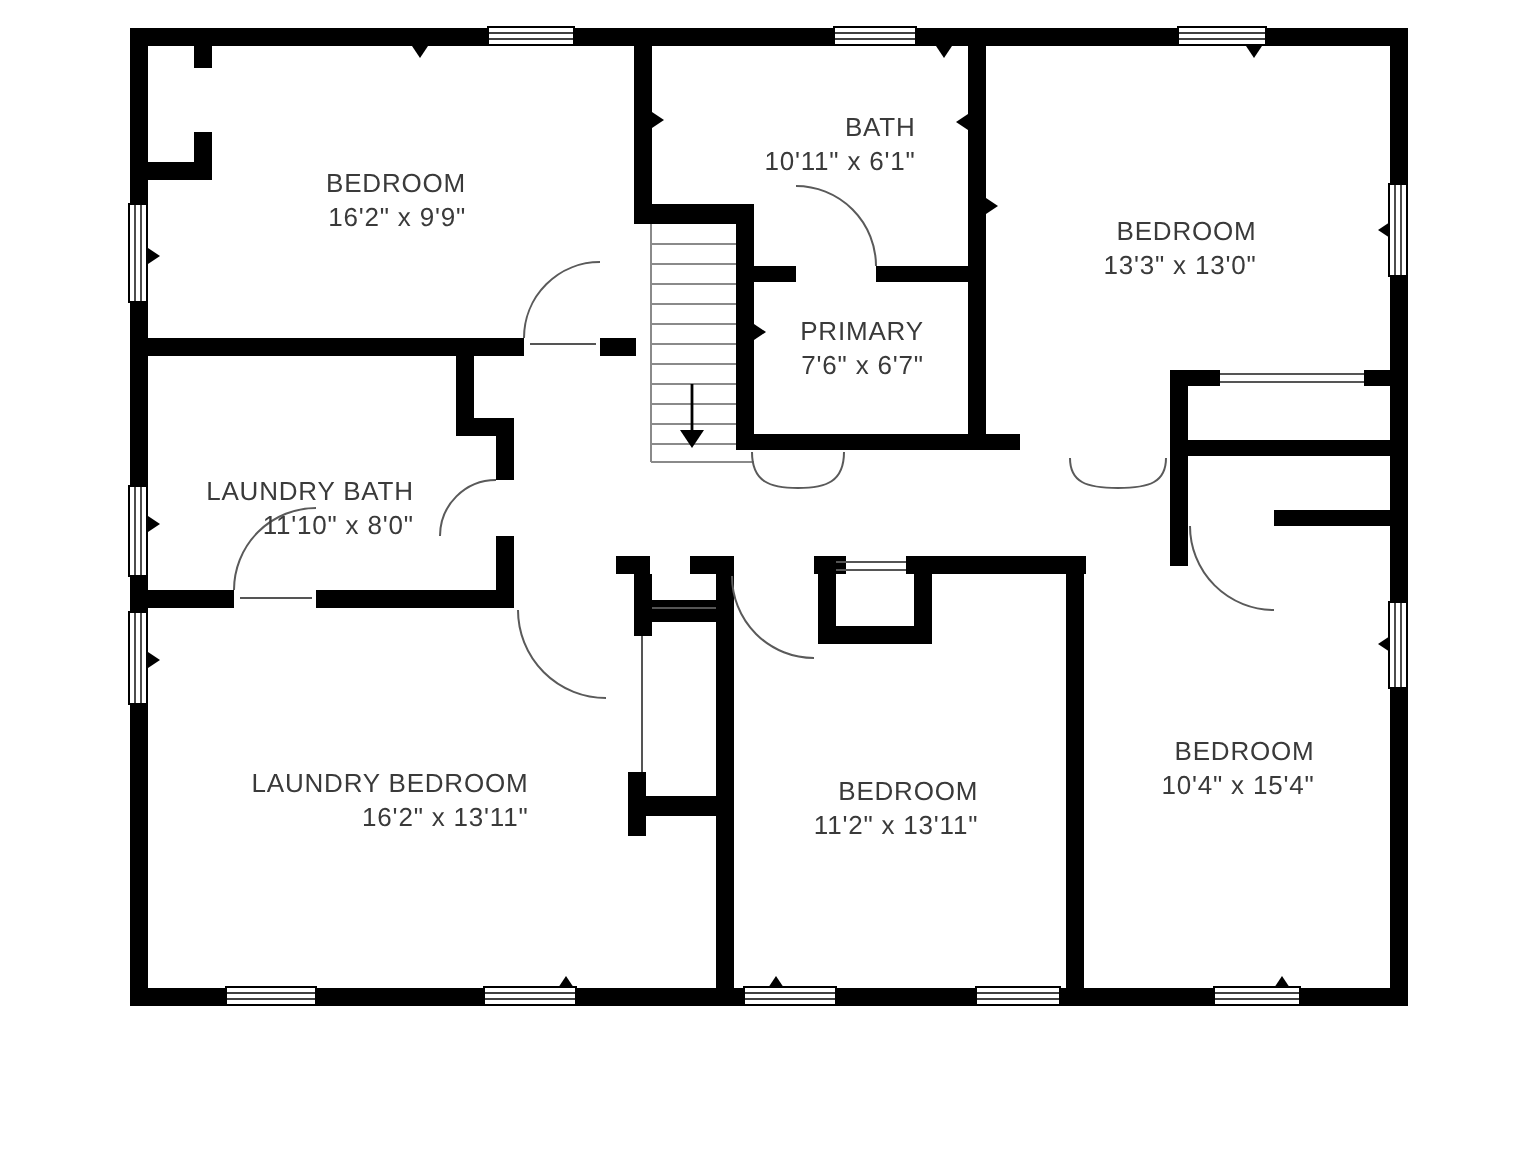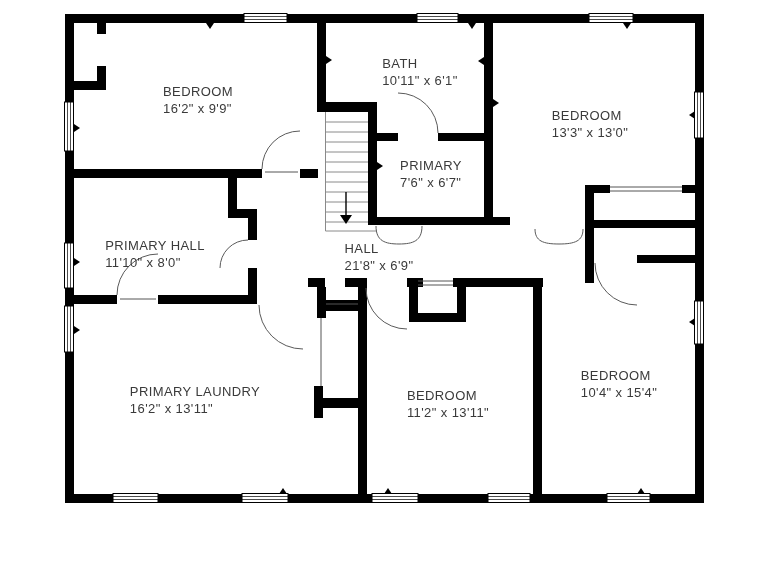--- a/index.html
+++ b/index.html
@@ -7,21 +7,21 @@
     position:relative;
     width:768px;height:576px;
     background:#ffffff;
     font-family:"Liberation Sans","DejaVu Sans",sans-serif;
     overflow:hidden;
   }
   #plan-svg{position:absolute;left:0;top:0;}
   .room-label{
     position:absolute;
     transform:translate(-50%,-50%);
-    text-align:left;
+    text-align:right;
     white-space:nowrap;
     color:#3a3a3a;
     font-size:13px;
     line-height:17px;
     letter-spacing:0.4px;
   }
   .room-label .room-name{display:block;}
   .room-label .room-dims{display:block;}
   #listing-id{
     position:absolute;
@@ -224,29 +224,25 @@
   </div>
   <div class="room-label" style="left:590px;top:124px">
     <span class="room-name">BEDROOM</span>
     <span class="room-dims">13'3" x 13'0"</span>
   </div>
   <div class="room-label" style="left:431px;top:174px">
     <span class="room-name">PRIMARY</span>
     <span class="room-dims">7'6" x 6'7"</span>
   </div>
   <div class="room-label" style="left:155px;top:254px">
-    <span class="room-name">PRIMARY HALL</span>
+    <span class="room-name">LAUNDRY BATH</span>
     <span class="room-dims">11'10" x 8'0"</span>
   </div>
-  <div class="room-label" style="left:379px;top:257px">
-    <span class="room-name">HALL</span>
-    <span class="room-dims">21'8" x 6'9"</span>
-  </div>
   <div class="room-label" style="left:195px;top:400px">
-    <span class="room-name">PRIMARY LAUNDRY</span>
+    <span class="room-name">LAUNDRY BEDROOM</span>
     <span class="room-dims">16'2" x 13'11"</span>
   </div>
   <div class="room-label" style="left:448px;top:404px">
     <span class="room-name">BEDROOM</span>
     <span class="room-dims">11'2" x 13'11"</span>
   </div>
   <div class="room-label" style="left:619px;top:384px">
     <span class="room-name">BEDROOM</span>
     <span class="room-dims">10'4" x 15'4"</span>
   </div>

